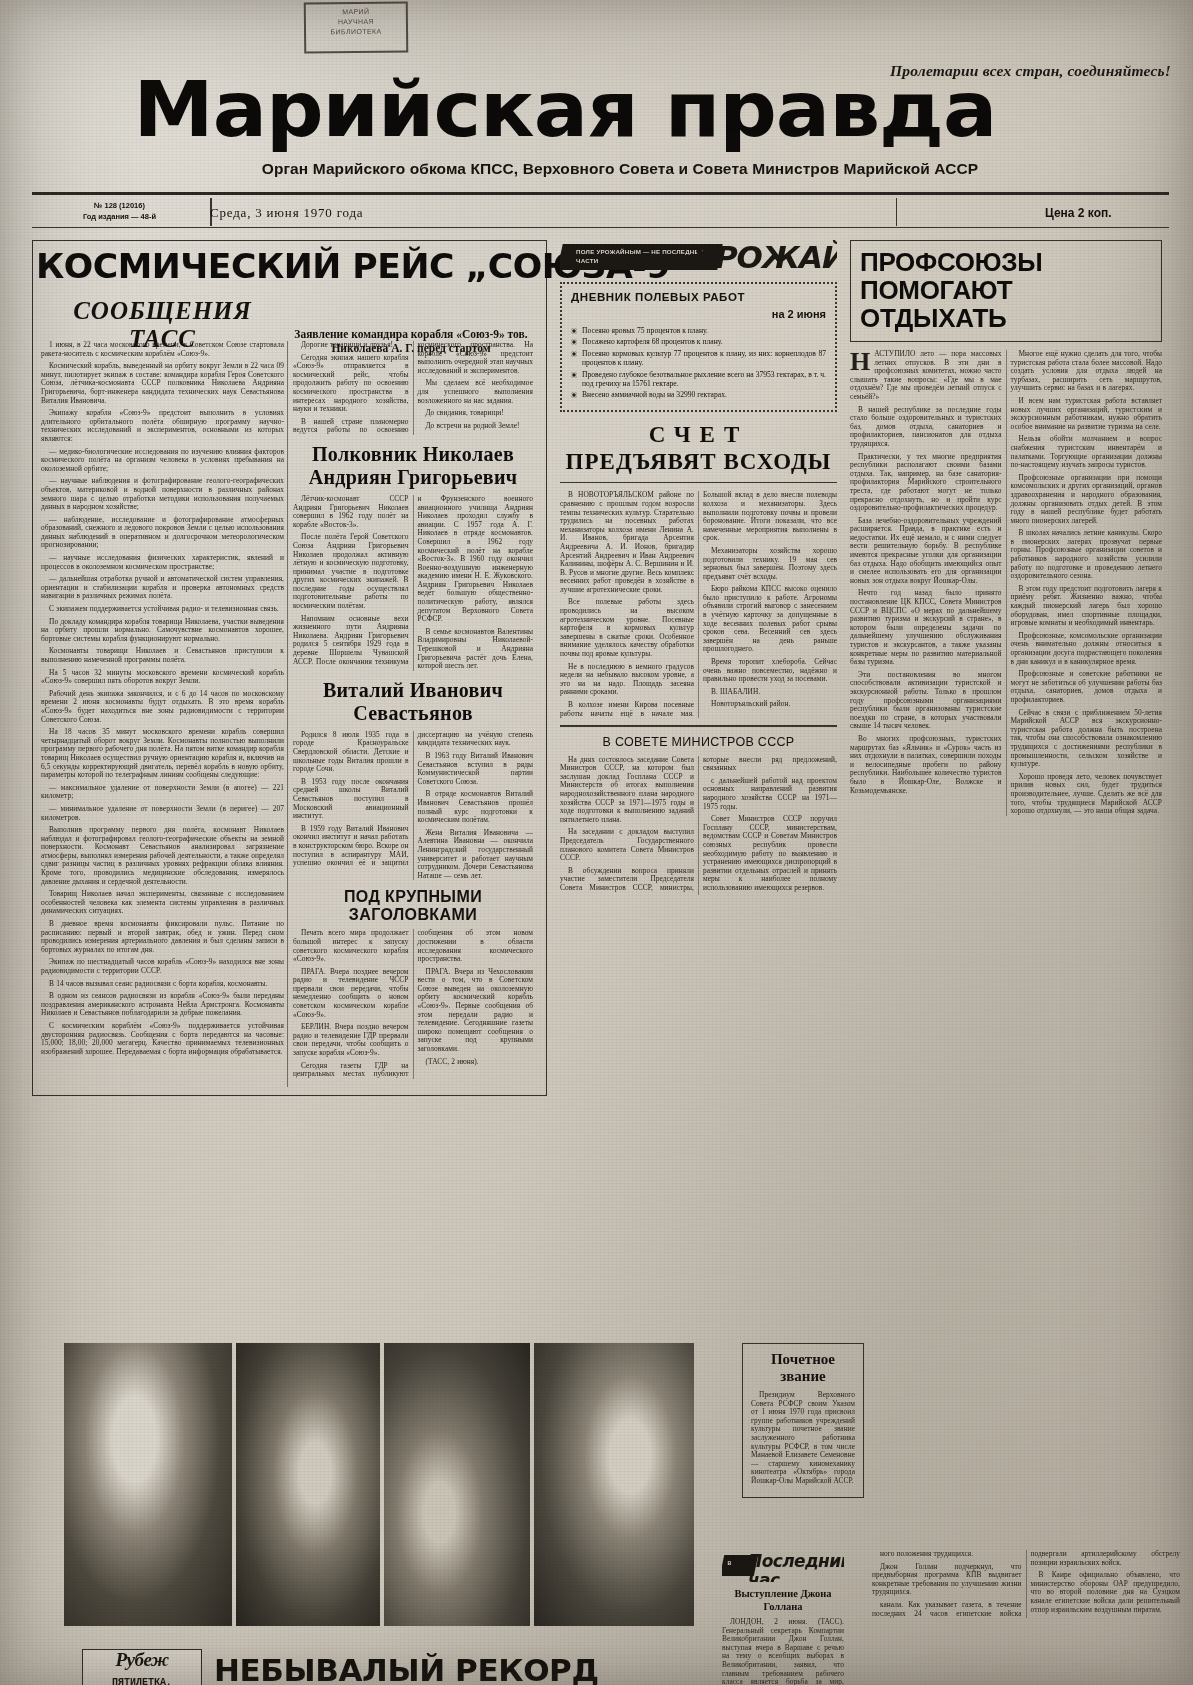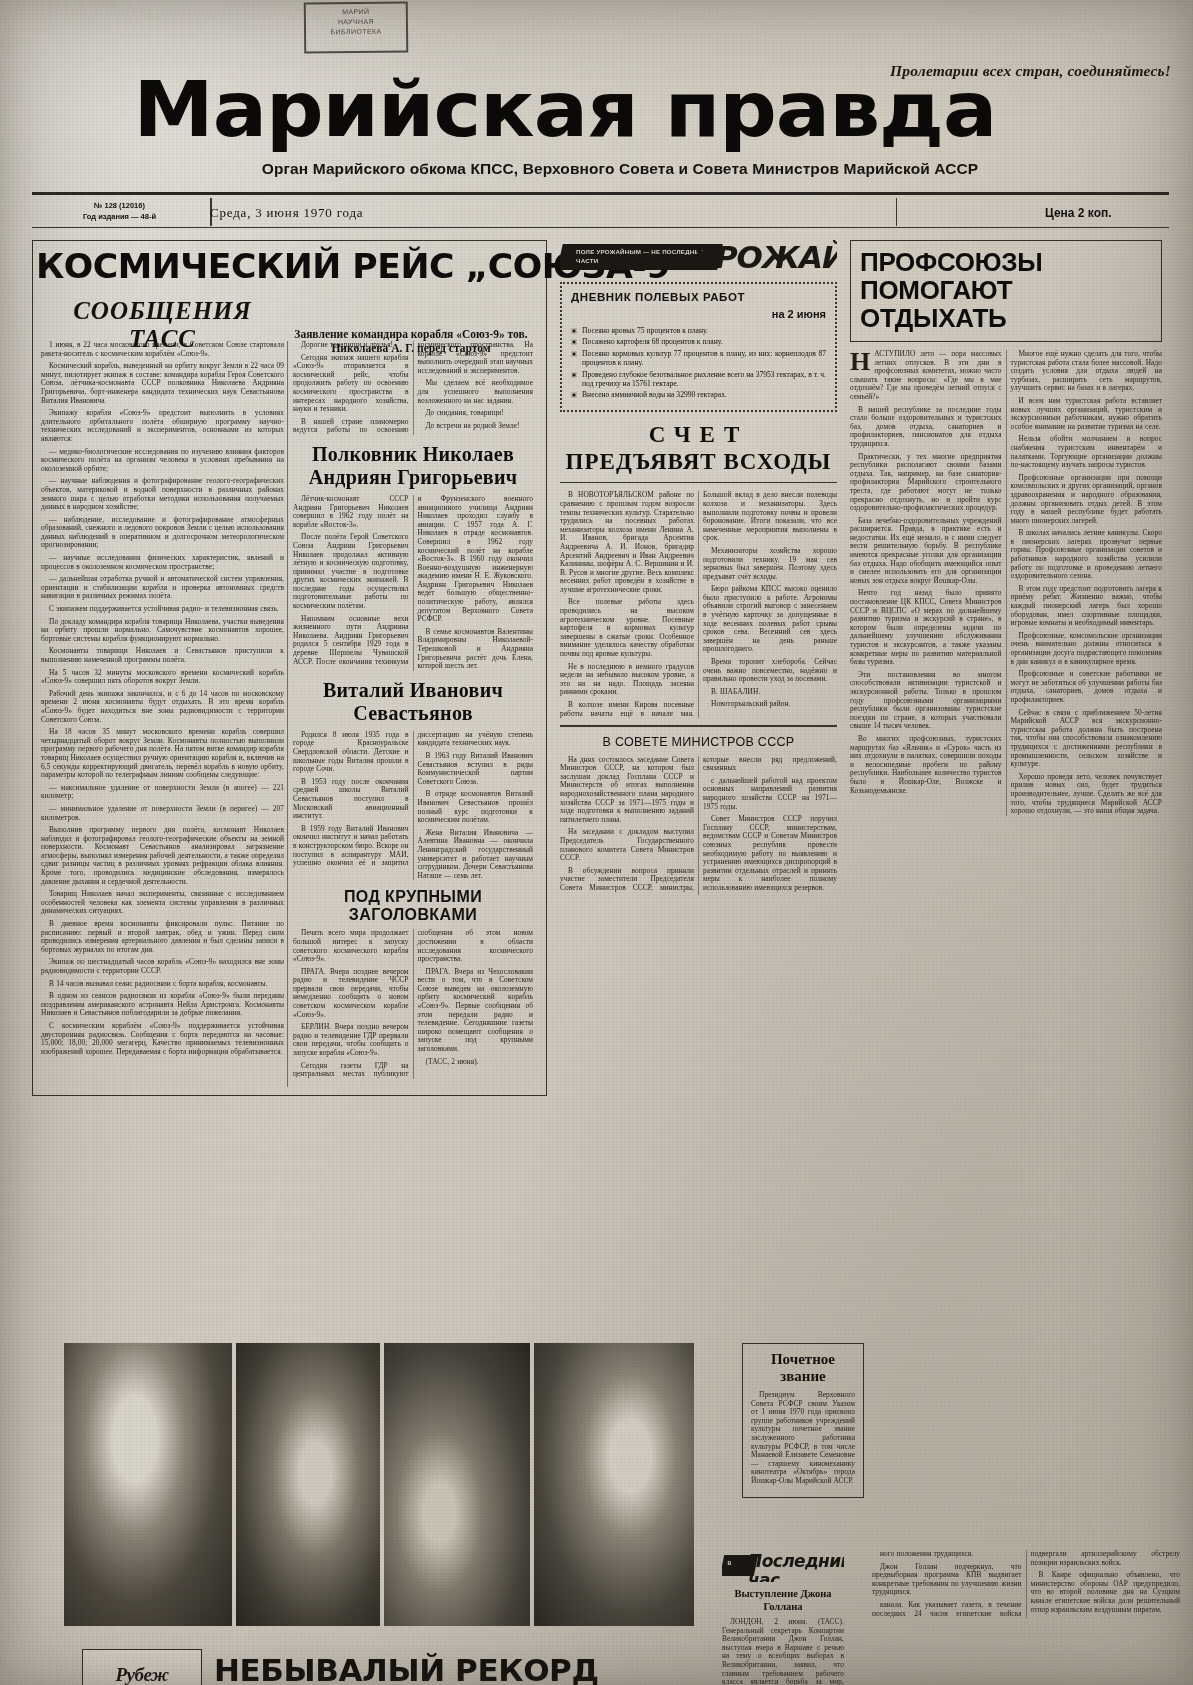--- a/index.html
+++ b/index.html
@@ -188,21 +188,21 @@
 
   
   .record{position:absolute;left:32px;top:1395px;width:630px;height:255px;}
   .emblem{
     position:absolute;left:18px;top:14px;width:118px;height:120px;
     border:1.5px solid #2f2b25;background:rgba(240,236,228,.45);
     text-align:center;overflow:hidden;
   }
   .emblem .scr{
     font-family:"Liberation Serif",serif;font-style:italic;font-weight:bold;
-    font-size:19px;line-height:20px;padding-top:15px;letter-spacing:-.5px;color:#17140f;
+    font-size:19px;line-height:20px;padding-top:0;letter-spacing:-.5px;color:#17140f;
   }
   .emblem .ln1{font-family:Liberation Mono, monospace;font-weight:bold;font-size:10px;margin-top:7px;}
   .hl-rek{
     position:absolute;left:150px;top:18px;
     font-family:"DejaVu Sans",sans-serif;font-weight:bold;font-size:31px;line-height:34px;
     letter-spacing:-.4px;color:#100e0b;
   }
 
   
   .honor{position:absolute;left:690px;top:1103px;width:122px;padding-left:20px;}

